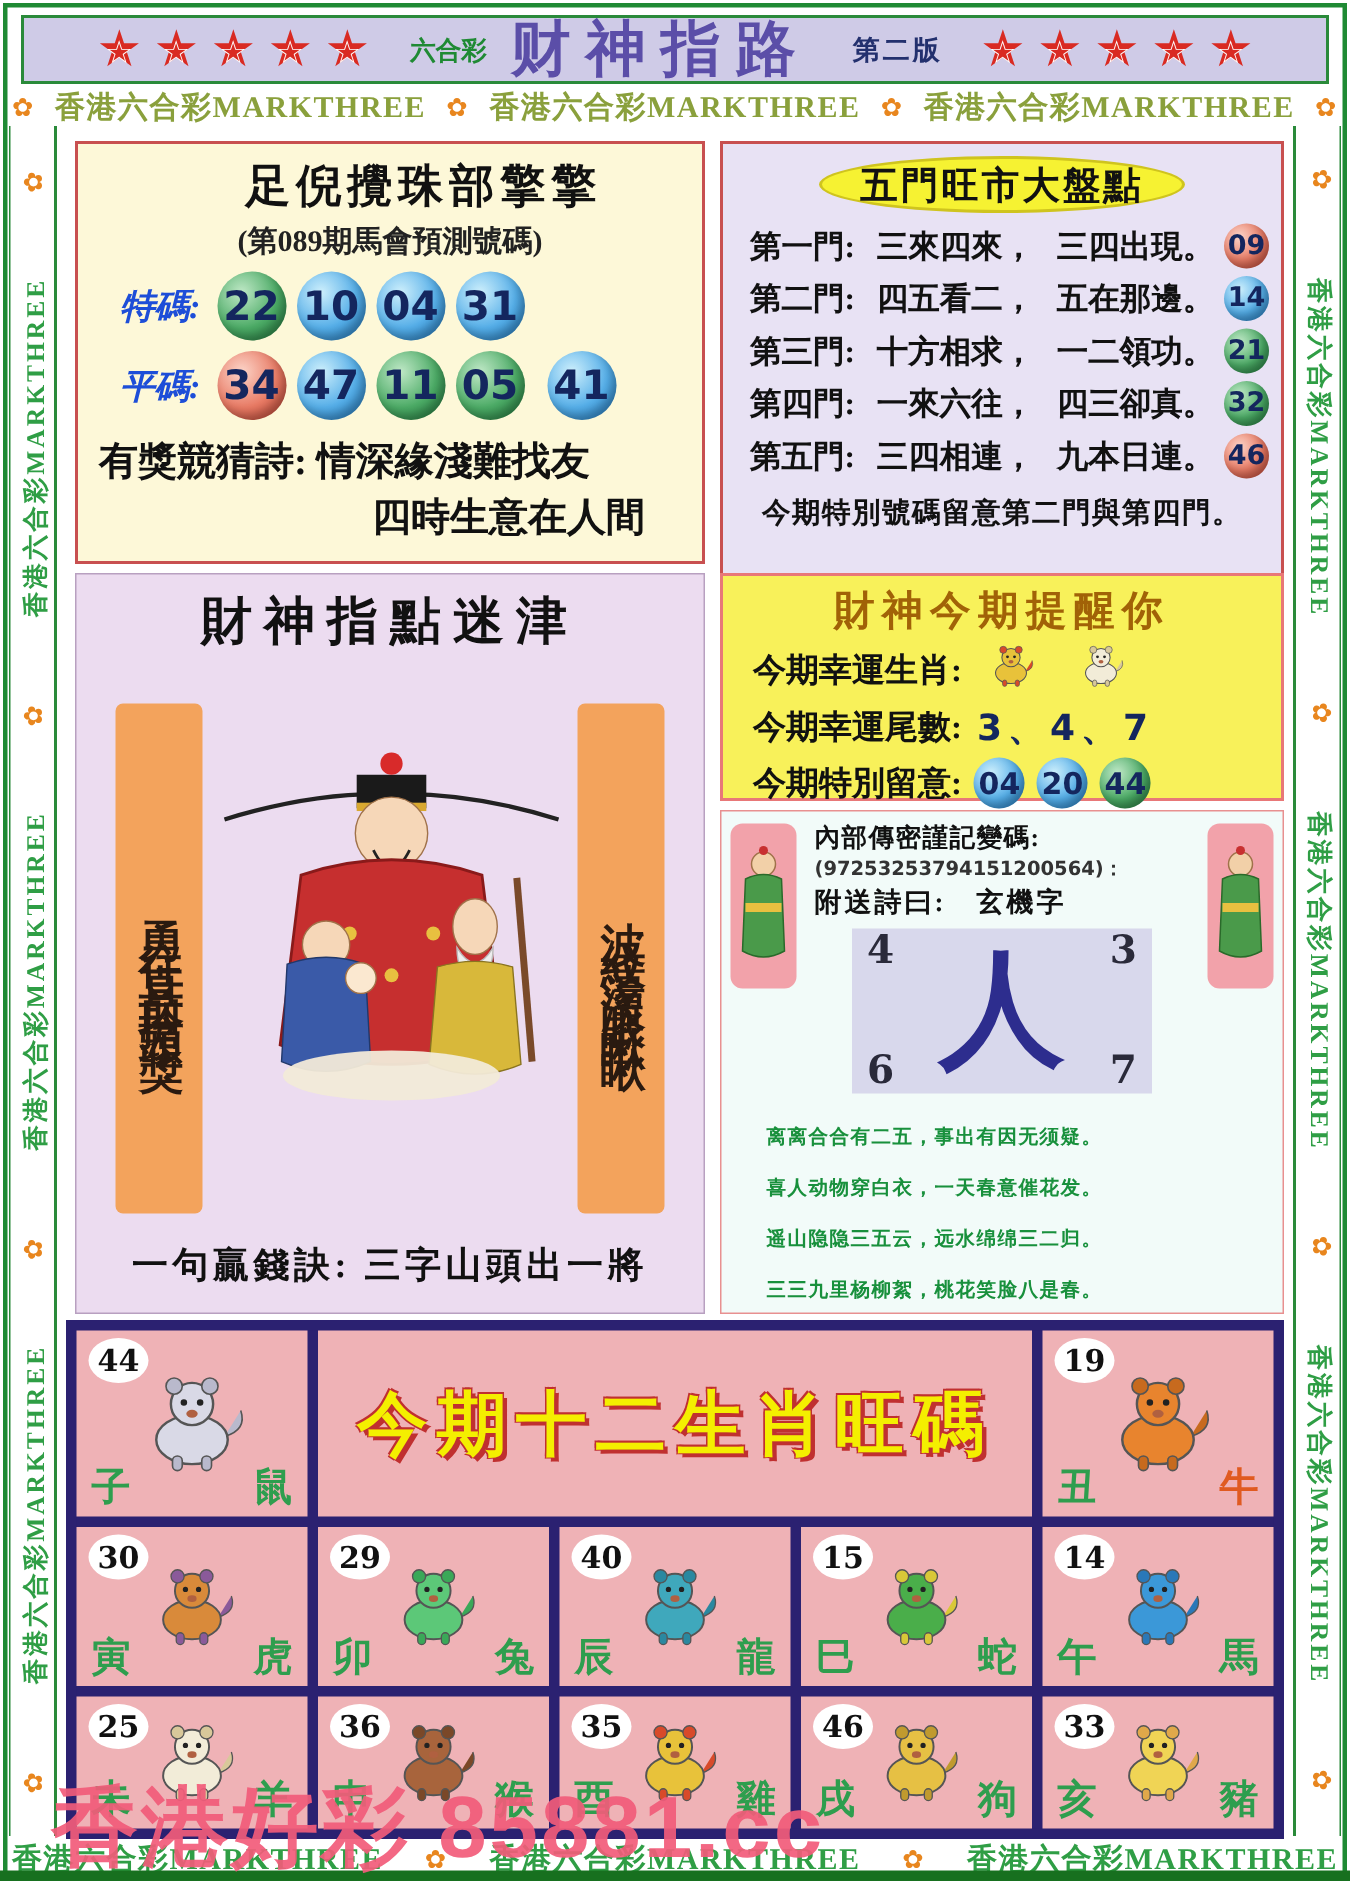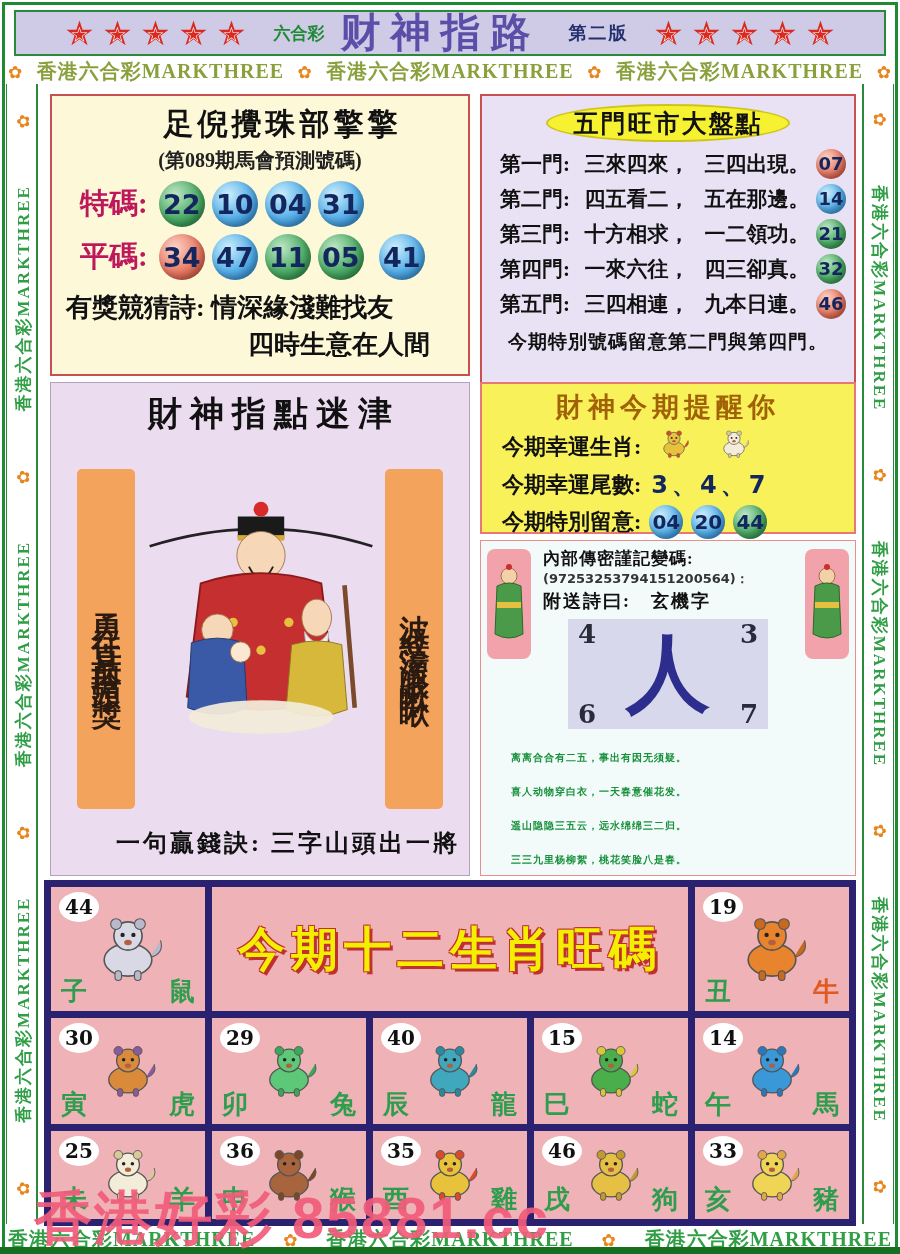--- a/index.html
+++ b/index.html
@@ -39,21 +39,21 @@
   .rail.right .rail-inner { transform:rotate(90deg) translateY(-32px); }
 
   
   .box { position:absolute; }
 
   
   .pred { left:50px; top:94px; width:420px; height:282px; background:#fdf8d8; border:2px solid #c85050; }
   .pred .ttl { text-align:center; font-size:30px; font-weight:bold; letter-spacing:4px; margin-top:8px; color:#111;padding-left:45px; }
   .pred .sub { text-align:center; font-size:20px; font-weight:bold; color:#222; margin-top:2px; }
   .ballrow { display:flex; align-items:center; margin:7px 0 0 28px; gap:7px; }
-  .ballrow .lbl { font-size:29px; font-weight:bold; color:#be185d; margin-right:4px; }
+  .ballrow .lbl { font-size:23px; font-weight:bold; color:#1d4ed8; margin-right:4px;font-style:italic; }
   .ball { display:inline-flex; align-items:center; justify-content:center; border-radius:50%;
           color:#14265e; font-weight:bold; font-family:"DejaVu Sans",sans-serif;
           box-shadow:inset -3px -4px 6px rgba(0,0,0,.25); }
   .ball.b46 { width:46px; height:46px; font-size:27px; }
   .ball.b34 { width:34px; height:34px; font-size:20px; }
   .ball.b30 { width:30px; height:30px; font-size:18px; }
   .ball[data-color="green"] { background:radial-gradient(circle at 35% 30%, #bfe8c6, #4cab66 55%, #1f7a3c); }
   .ball[data-color="blue"]  { background:radial-gradient(circle at 35% 30%, #cdeffc, #55aee8 55%, #1f78c0); }
   .ball[data-color="red"]   { background:radial-gradient(circle at 35% 30%, #fcd4c8, #e87a64 55%, #c0402f); }
   .pred .poem1 { font-size:26px; font-weight:bold; color:#111; margin:10px 0 0 14px; }
@@ -85,25 +85,25 @@
            display:flex; align-items:center; justify-content:center; }
   .panel.pl { left:6px; } .panel.pr { right:6px; }
   .secret .s1 { font-size:17px; font-weight:bold; color:#111; margin:6px 0 0 62px; letter-spacing:1px; }
   .secret .s2 { font-size:13px; font-weight:bold; color:#333; margin:0 0 0 62px; font-family:"DejaVu Sans",sans-serif; }
   .secret .s3 { font-size:18px; font-weight:bold; color:#111; margin:1px 0 0 62px; letter-spacing:2px; }
   .charbox { position:relative; width:200px; height:110px; margin:6px auto 0; background:#d8d8ec; }
   .charbox .big { position:absolute; inset:0; display:flex; align-items:center; justify-content:center;
                   font-size:84px; font-weight:bold; color:#2d2d8e; line-height:1; }
   .corner { position:absolute; font-size:26px; font-weight:bold; color:#2a2a3a; font-family:"DejaVu Serif",serif; }
   .c-tl{left:10px;top:0;} .c-tr{right:10px;top:0;} .c-bl{left:10px;bottom:0;} .c-br{right:10px;bottom:0;}
-  .gpoem { margin:12px 0 0 30px; font-size:10px; font-weight:bold; color:#18903c; line-height:34px; letter-spacing:1px; }
+  .gpoem { margin:12px 0 0 30px; font-size:13px; font-weight:bold; color:#18903c; line-height:34px; letter-spacing:1px; }
   .guess { text-align:center; font-size:15px; font-weight:bold; color:#e22a2a; margin-top:4px; letter-spacing:1px; }
 
   
-  .maze { left:50px; top:382px; width:420px; height:494px; background:#ecdcf0; border:1px solid #b8a0c0;padding-left:28px; }
+  .maze { left:50px; top:382px; width:420px; height:494px; background:#ecdcf0; border:1px solid #b8a0c0; }
   .maze .ttl { text-align:center; font-size:34px; font-weight:bold; letter-spacing:8px; color:#111; margin-top:8px; }
   .strip { position:absolute; top:86px; width:58px; height:340px; background:#f3a35c; border-radius:5px;
            display:flex; align-items:center; justify-content:center;
            writing-mode:vertical-rl; text-orientation:upright;
            font-size:30px; font-weight:bold; color:#2a1a10; letter-spacing:14px; }
   .strip.sl { left:26px; } .strip.sr { right:26px; }
   .maze .mfoot { position:absolute; bottom:16px; width:100%; text-align:center;
                  font-size:24px; font-weight:bold; color:#111; letter-spacing:3px; }
   .painting { position:absolute; left:94px; top:72px; }
 
@@ -225,21 +225,21 @@
     <div class="poem1"><span>有獎競猜詩:</span> <span>情深緣淺難找友</span></div>
     <div class="poem2">四時生意在人間</div>
   </div>
 
   <div class="box doors">
     <div class="ellipse">五門旺市大盤點</div>
     <div class="frow">
       <span class="dl">第一門:</span>
       <span class="da">三來四來，</span>
       <span class="db">三四出現。</span>
-      <span class="ball b30" data-color="red">07</span>
+      <span class="ball b30" data-color="red">09</span>
     </div>
     <div class="frow">
       <span class="dl">第二門:</span>
       <span class="da">四五看二，</span>
       <span class="db">五在那邊。</span>
       <span class="ball b30" data-color="blue">14</span>
     </div>
     <div class="frow">
       <span class="dl">第三門:</span>
       <span class="da">十方相求，</span>

